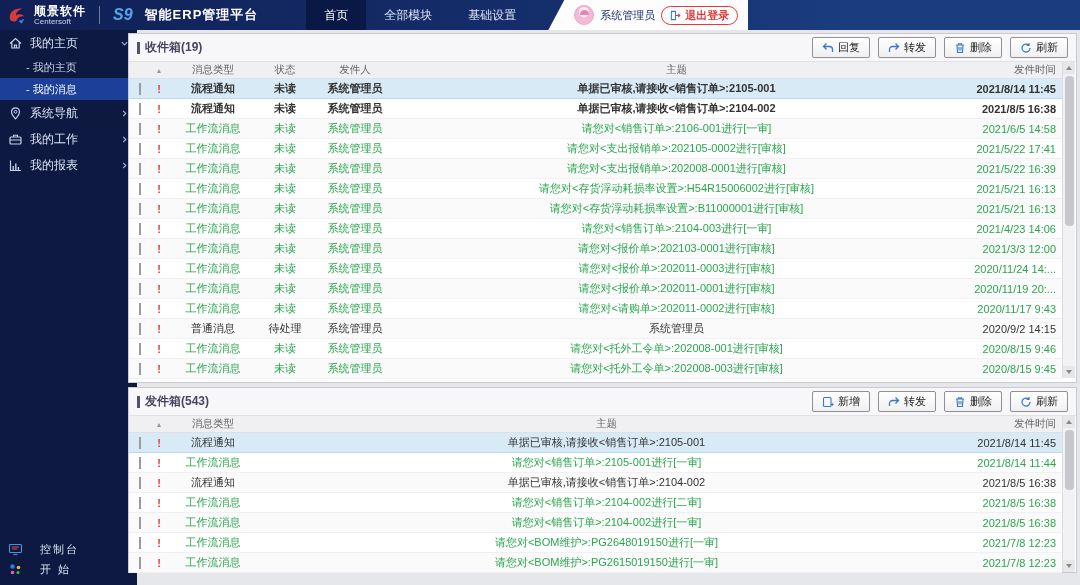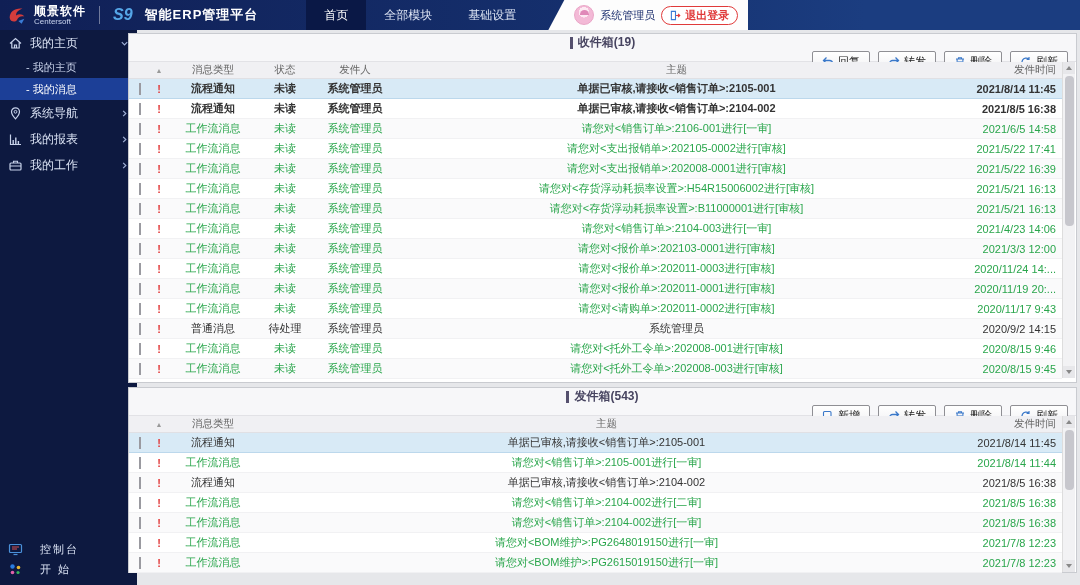--- a/index.html
+++ b/index.html
@@ -45,21 +45,21 @@
   .side-bottom { position:absolute; left:0; bottom:6px; width:125px; }
   .side-bottom .side-item { height:20px; font-size:11px; }
   .side-bottom .lbl { margin-left:10px; flex:none; letter-spacing:2px; }
   .icn { width:15px; height:15px; flex:none; }
 
   
   .main { position:absolute; left:125px; top:30px; width:955px; height:555px; }
   .panel { position:absolute; left:3px; width:949px; background:#fff; border:1px solid #c9cbd0; }
   .panel.inbox { top:3px; height:350px; }
   .panel.outbox { top:357px; height:186px; }
-  .phead { height:28px; background:#f7f7f9; border-bottom:1px solid #e2e2e6; display:flex; align-items:center; padding:0 8px;flex-direction:column; }
+  .phead { height:28px; background:#f7f7f9; border-bottom:1px solid #e2e2e6; display:flex; align-items:center; padding:0 8px; }
   .ptitle { display:flex; align-items:center; gap:5px; font-size:12px; font-weight:700; color:#474460; }
   .pbar { width:3px; height:12px; background:#55506e; }
   .btns { margin-left:auto; display:flex; gap:8px; }
   .btn { display:flex; align-items:center; gap:4px; height:21px; padding:0 9px;
     background:linear-gradient(#ffffff,#f0f0f2); border:1px solid #8f8f94; border-radius:2px;
     font-size:11px; color:#222; cursor:pointer; }
 
   .grid { position:relative; padding-right:14px; }
   .ghead, .grow { display:grid; align-items:center; }
   .inbox .ghead, .inbox .grow { grid-template-columns:22px 16px 92px 52px 88px 1fr 108px; }
@@ -164,40 +164,40 @@
       <span class="chev">
         <svg width="9" height="9" viewBox="0 0 10 10">
             <path d="M3.5 2 L6.5 5 L3.5 8" fill="none" stroke="#9fb0d6" stroke-width="1.3"></path>
           </svg>
       </span>
     </div>
 
     <div class="side-item">
       <span class="icn">
         <svg width="15" height="15" viewBox="0 0 15 15">
-            <path d="M2.5 2.5 V12.5 H13" fill="none" stroke="#c7d2ea" stroke-width="1.2"></path>
-            <path d="M5.2 12 V8 M7.8 12 V5.5 M10.4 12 V9" fill="none" stroke="#c7d2ea" stroke-width="1.4"></path>
-          </svg>
-      </span>
-      <span class="lbl">我的报表</span>
+            <rect x="2" y="5" width="11" height="7" rx="1" fill="none" stroke="#c7d2ea" stroke-width="1.2"></rect>
+            <path d="M5.5 5 V3.2 h4 V5 M2 8 h11" fill="none" stroke="#c7d2ea" stroke-width="1.1"></path>
+          </svg>
+      </span>
+      <span class="lbl">我的工作</span>
       <span class="chev">
         <svg width="9" height="9" viewBox="0 0 10 10">
             <path d="M3.5 2 L6.5 5 L3.5 8" fill="none" stroke="#9fb0d6" stroke-width="1.3"></path>
           </svg>
       </span>
     </div>
 
     <div class="side-item">
       <span class="icn">
         <svg width="15" height="15" viewBox="0 0 15 15">
-            <rect x="2" y="5" width="11" height="7" rx="1" fill="none" stroke="#c7d2ea" stroke-width="1.2"></rect>
-            <path d="M5.5 5 V3.2 h4 V5 M2 8 h11" fill="none" stroke="#c7d2ea" stroke-width="1.1"></path>
-          </svg>
-      </span>
-      <span class="lbl">我的工作</span>
+            <path d="M2.5 2.5 V12.5 H13" fill="none" stroke="#c7d2ea" stroke-width="1.2"></path>
+            <path d="M5.2 12 V8 M7.8 12 V5.5 M10.4 12 V9" fill="none" stroke="#c7d2ea" stroke-width="1.4"></path>
+          </svg>
+      </span>
+      <span class="lbl">我的报表</span>
       <span class="chev">
         <svg width="9" height="9" viewBox="0 0 10 10">
             <path d="M3.5 2 L6.5 5 L3.5 8" fill="none" stroke="#9fb0d6" stroke-width="1.3"></path>
           </svg>
       </span>
     </div>
 
     <div class="side-bottom">
       <div class="side-item">
         <span class="icn">

